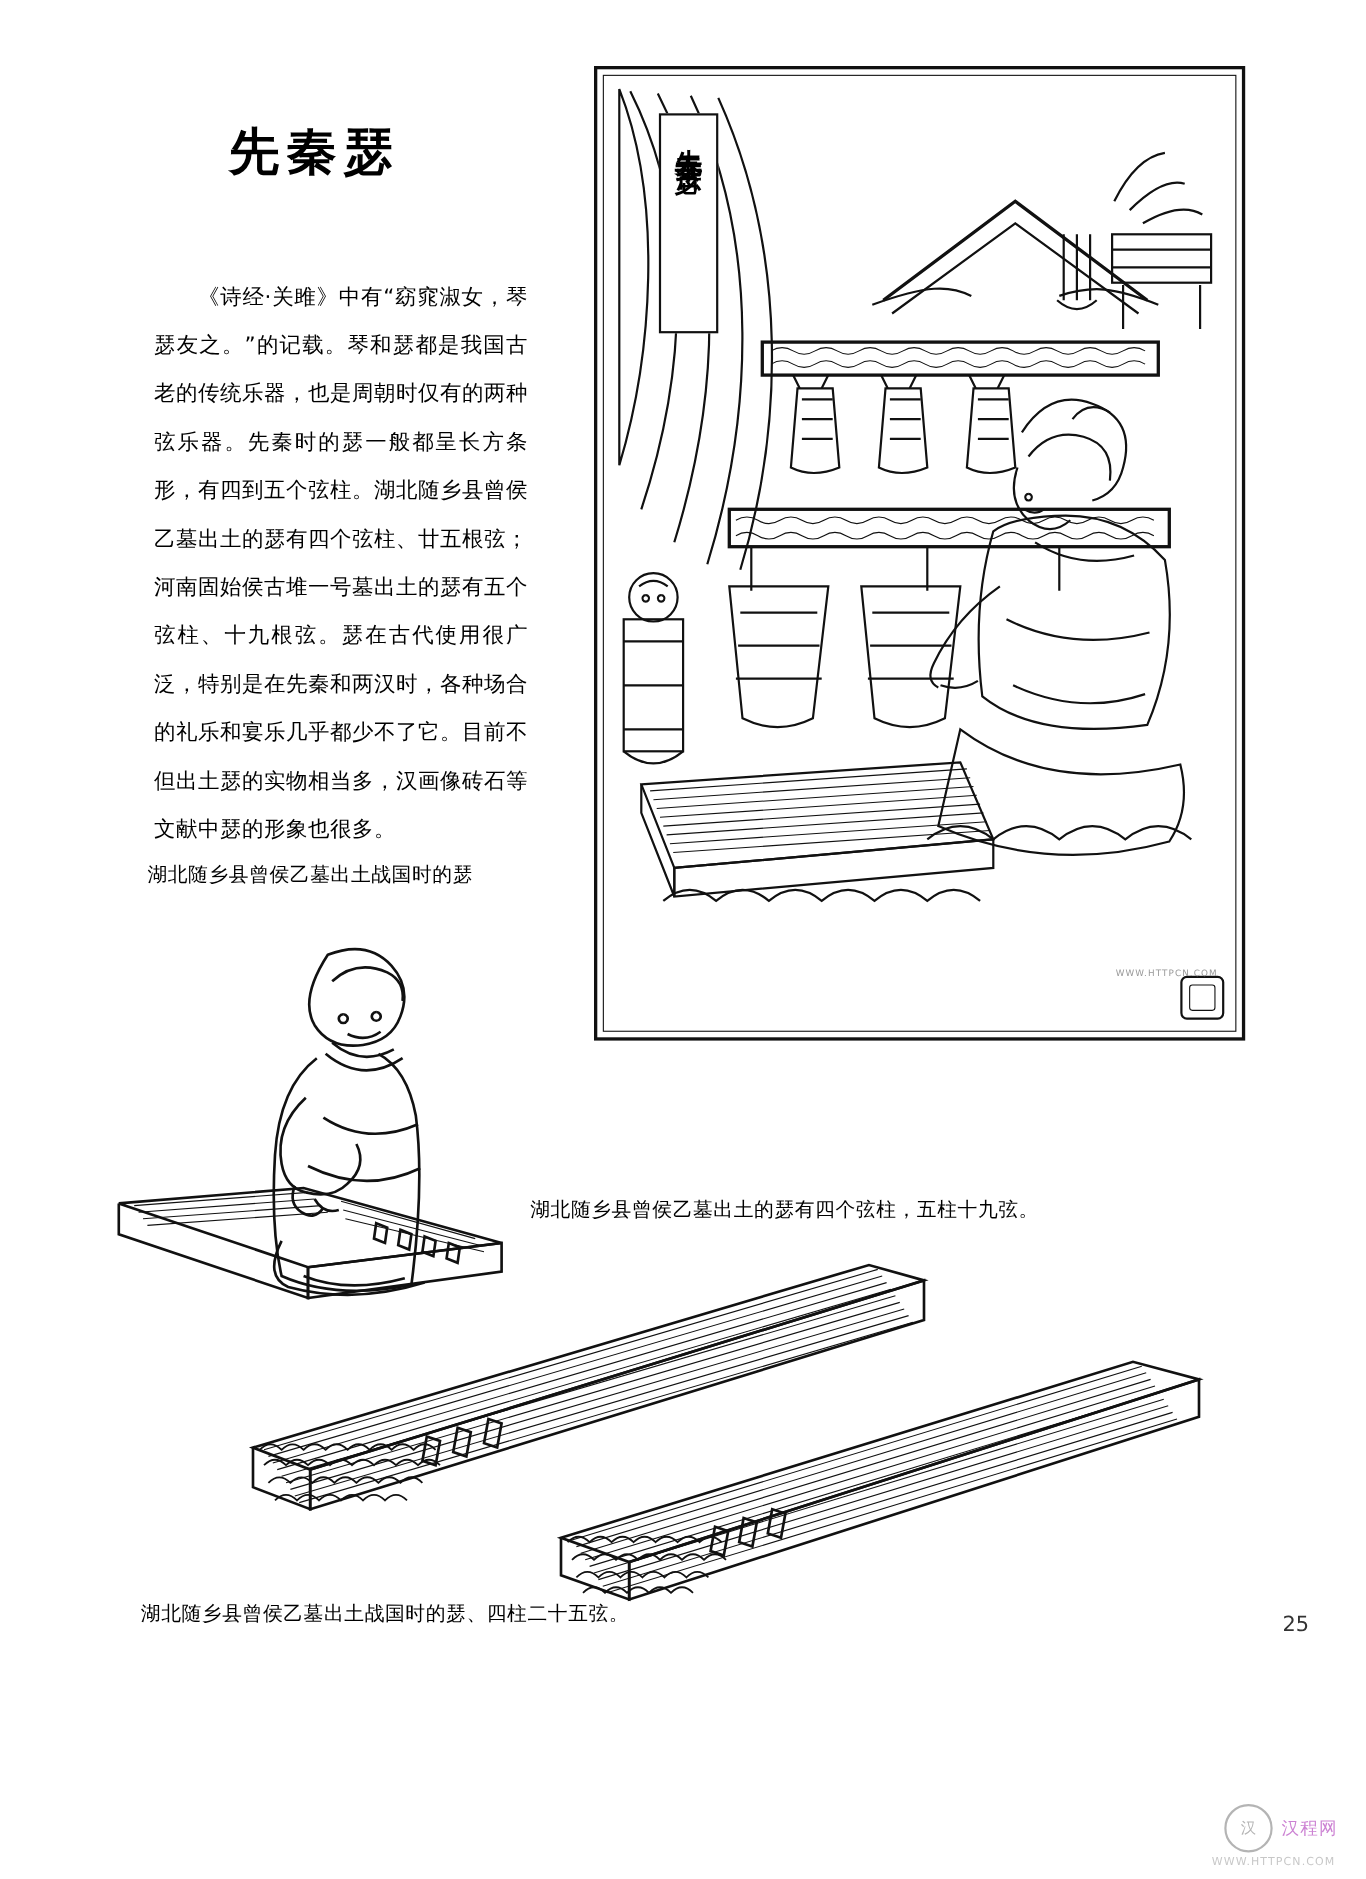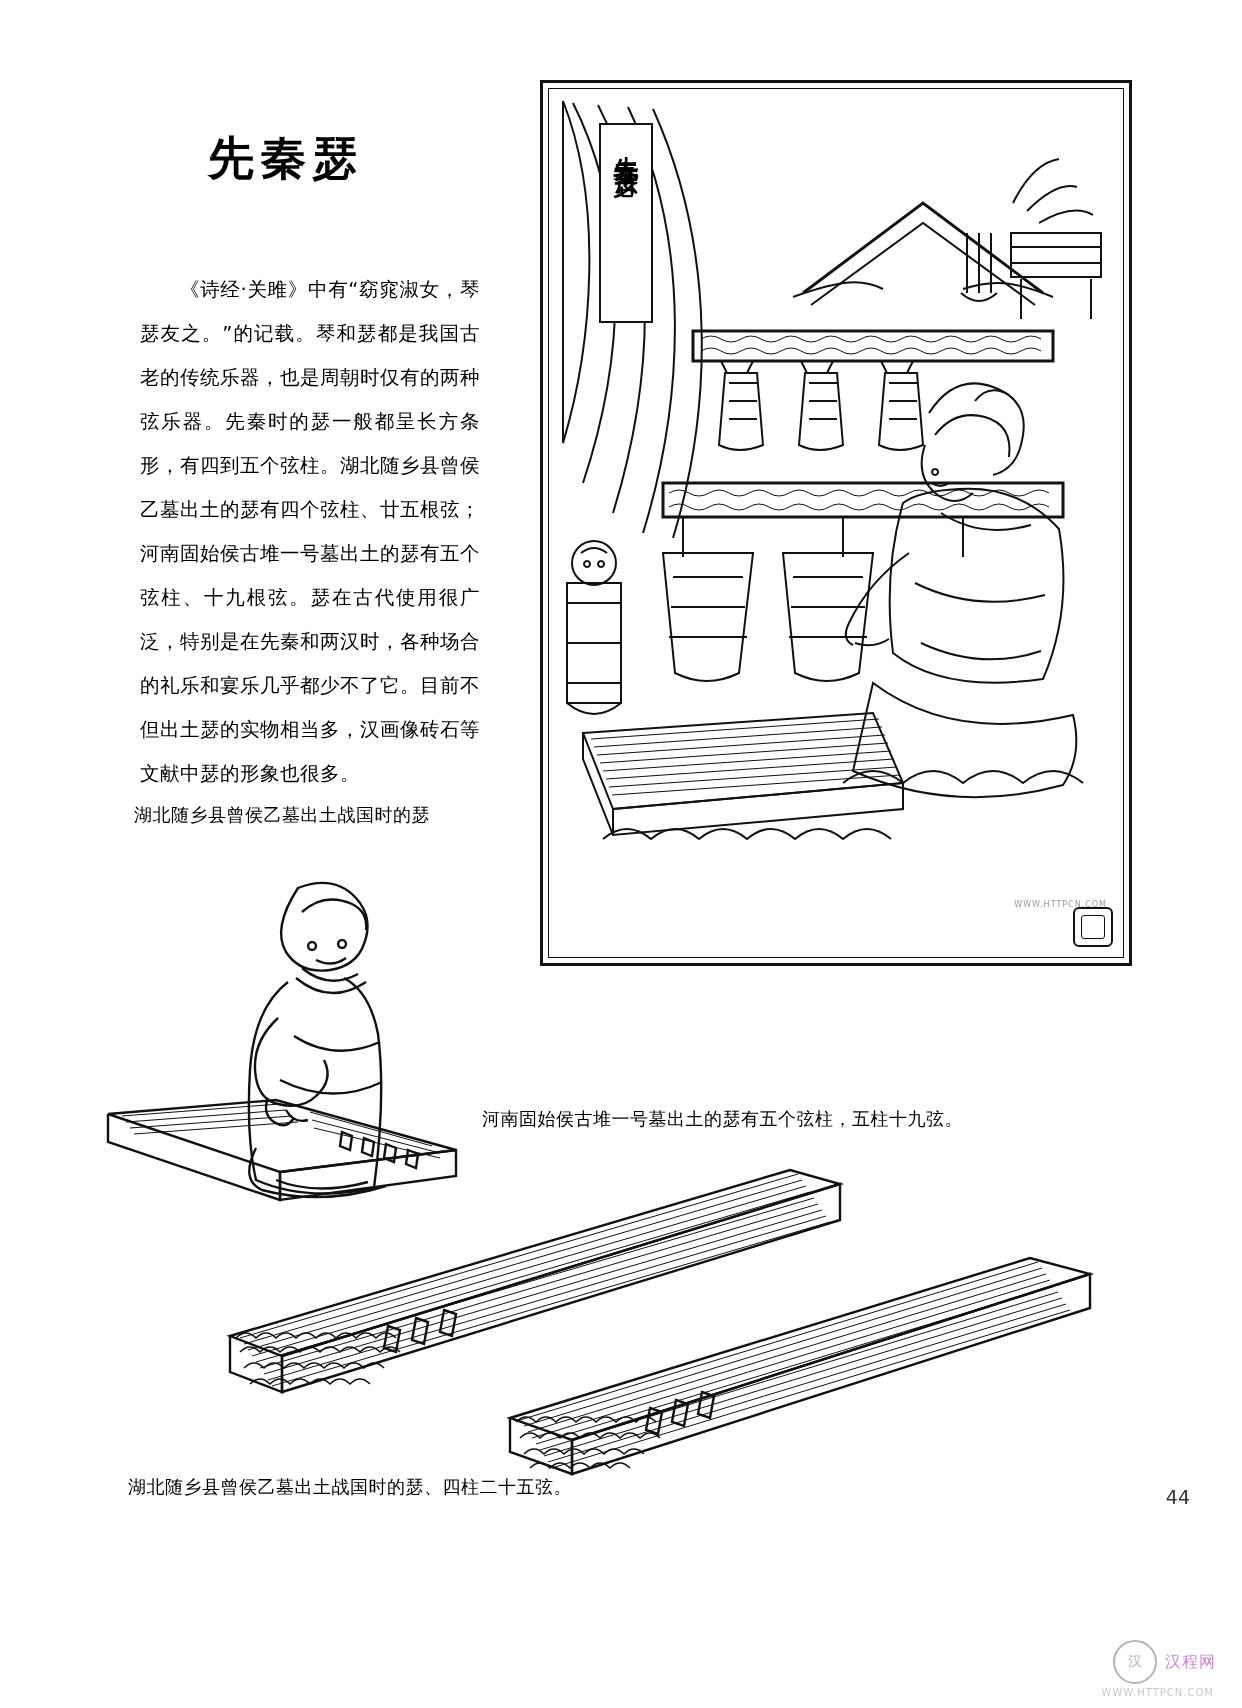--- a/index.html
+++ b/index.html
@@ -11,21 +11,20 @@
     width: 1242px;
     height: 1708px;
     position: relative;
     font-family: "DejaVu Sans", "Liberation Sans", sans-serif;
     color: #111;
     overflow: hidden;
   }
   .page {
     position: absolute;
     inset: 0;
-    margin-top: 20px;
   }
 
   
   #page-title {
     position: absolute;
     left: 208px;
     top: 108px;
     font-size: 46px;
     font-weight: bold;
     letter-spacing: 6px;
@@ -353,21 +352,21 @@
         </g>
 
         <path d="M262 282 l10 4 l-2 14 l-10 -4 z"></path>
         <path d="M284 288 l10 4 l-2 14 l-10 -4 z"></path>
         <path d="M306 294 l10 4 l-2 14 l-10 -4 z"></path>
         <path d="M328 300 l10 4 l-2 14 l-10 -4 z"></path>
       </g>
     </svg>
   </div>
 
-  <div class="caption" id="caption-henan-se">河南固始侯古堆一号墓出土的瑟有五个弦柱，五柱十九弦。</div>
+  <div class="caption" id="caption-henan-se">湖北随乡县曾侯乙墓出土的瑟有四个弦柱，五柱十九弦。</div>
 
   <div style="position:absolute; left:210px; top:1130px;">
     <svg width="920" height="330" viewBox="0 0 920 330">
 
       <g fill="none" stroke="#111" stroke-width="2.4">
         <path d="M20 186 L580 20 L630 34 L72 206 Z"></path>
         <path d="M20 186 L20 222 L72 242 L72 206"></path>
         <path d="M72 206 L630 34 L630 70 L72 242 Z"></path>
         <g stroke-width="1">
           <path d="M30 188 L588 24"></path>
@@ -416,21 +415,21 @@
         </g>
         <path d="M440 258 l12 4 l-4 22 l-12 -4 z"></path>
         <path d="M466 250 l12 4 l-4 22 l-12 -4 z"></path>
         <path d="M492 242 l12 4 l-4 22 l-12 -4 z"></path>
       </g>
     </svg>
   </div>
 
   <div class="caption" id="caption-hubei-se">湖北随乡县曾侯乙墓出土战国时的瑟、四柱二十五弦。</div>
 
-  <div id="page-number">44</div>
+  <div id="page-number">25</div>
 
   <div id="watermark">
     <div class="wm-circle">汉</div>
     <div class="wm-text">汉程网</div>
     <div class="wm-url">WWW.HTTPCN.COM</div>
   </div>
 
 </div>
 
 </body></html>

